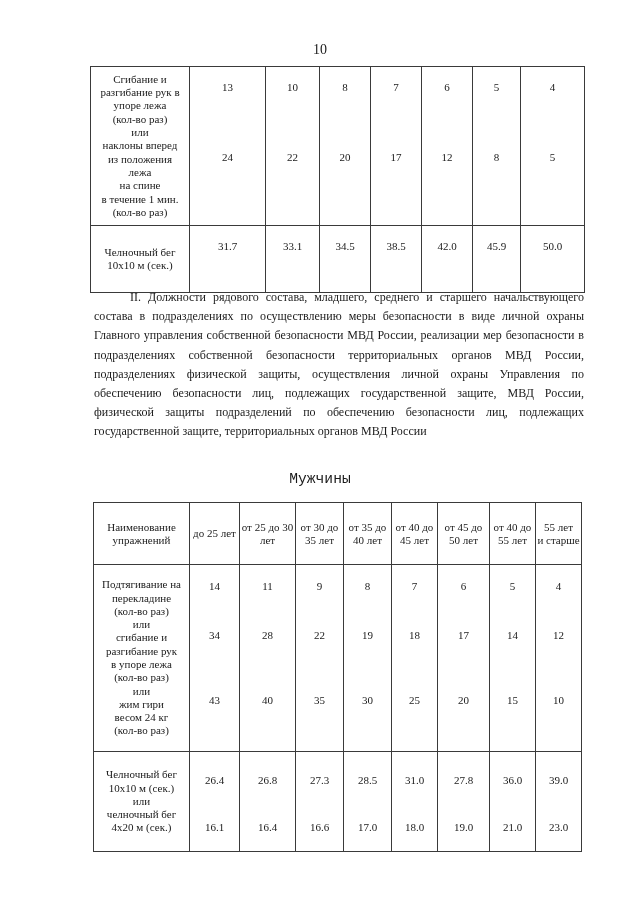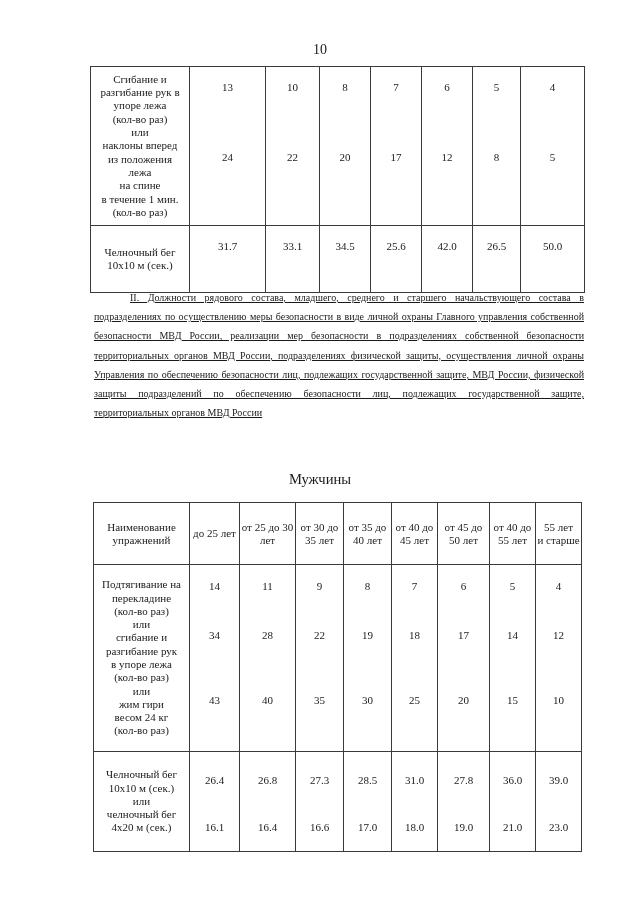--- a/index.html
+++ b/index.html
@@ -11,23 +11,23 @@
   
   #t1 { left: 90px; top: 66px; width: 494px; }
   #t1 .r1 td { height: 158px; }
   #t1 .r2 td { height: 52px; }
   .cellval { display: block; }
   #t1 .r1 .vals { position: relative; height: 158px; text-decoration: underline; }
   #t1 .r1 .vals .v1 { position: absolute; top: 14px; left: 0; right: 0; }
   #t1 .r1 .vals .v2 { position: absolute; top: 84px; left: 0; right: 0; }
   #t1 .r2 td.num { vertical-align: top; padding-top: 14px; }
   
-  .para { position: absolute; left: 94px; width: 490px; top: 288px; font-size: 10px; line-height: 19.2px; text-align: justify; text-decoration: underline; }
+  .para { position: absolute; left: 94px; width: 490px; top: 288px; font-size: 12px; line-height: 19.2px; text-align: justify; }
   .para .first { text-indent: 36px; }
-  .subtitle { position: absolute; left: 0; width: 640px; top: 471px; text-align: center; font-size: 14.6px; }
+  .subtitle { position: absolute; left: 0; width: 640px; top: 471px; text-align: center; font-size: 14.6px; font-family: Liberation Mono, monospace; }
   
   #t2 { left: 93px; top: 502px; width: 488px; }
   #t2 .h td { height: 61px; font-size: 11px; line-height: 13px; }
   #t2 .r1 td { height: 186px; margin-top: 37px; }
   #t2 .r2 td { height: 99px; }
   #t2 .r1 .vals { position: relative; height: 186px; }
   #t2 .r1 .vals .v1 { position: absolute; top: 15px; left: 0; right: 0; }
   #t2 .r1 .vals .v2 { position: absolute; top: 64px; left: 0; right: 0; }
   #t2 .r1 .vals .v3 { position: absolute; top: 129px; left: 0; right: 0; }
   #t2 .r2 .vals { position: relative; height: 99px; }
@@ -111,23 +111,23 @@
         </td>
   </tr>
   <tr class="r2">
     <td>
       <span class="cellval">Челночный бег</span>
       <span class="cellval">10x10 м (сек.)</span>
     </td>
     <td class="num">31.7</td>
     <td class="num">33.1</td>
     <td class="num">34.5</td>
-    <td class="num">25.6</td>
+    <td class="num">38.5</td>
     <td class="num">42.0</td>
-    <td class="num">26.5</td>
+    <td class="num">45.9</td>
     <td class="num">50.0</td>
   </tr>
 </tbody>
   </table>
 
 <div class="para">
   <div class="first">II. Должности рядового состава, младшего, среднего и старшего начальствующего состава в подразделениях по осуществлению меры безопасности в виде личной охраны Главного управления собственной безопасности МВД России, реализации мер безопасности в подразделениях собственной безопасности территориальных органов МВД России, подразделениях физической защиты, осуществления личной охраны Управления по обеспечению безопасности лиц, подлежащих государственной защите, МВД России, физической защиты подразделений по обеспечению безопасности лиц, подлежащих государственной защите, территориальных органов МВД России</div>
 </div>
 
 <div class="subtitle">Мужчины</div>

